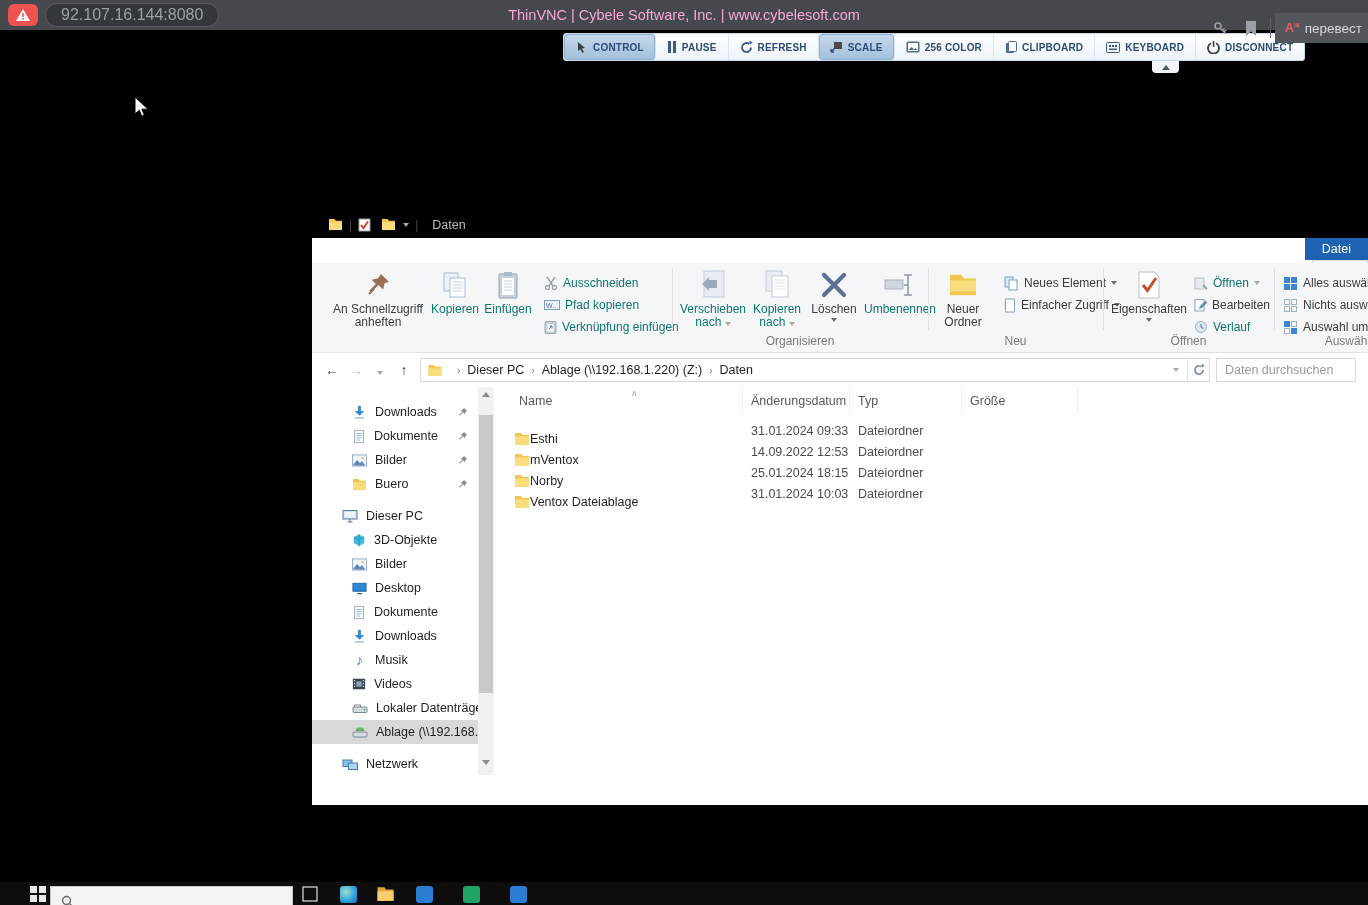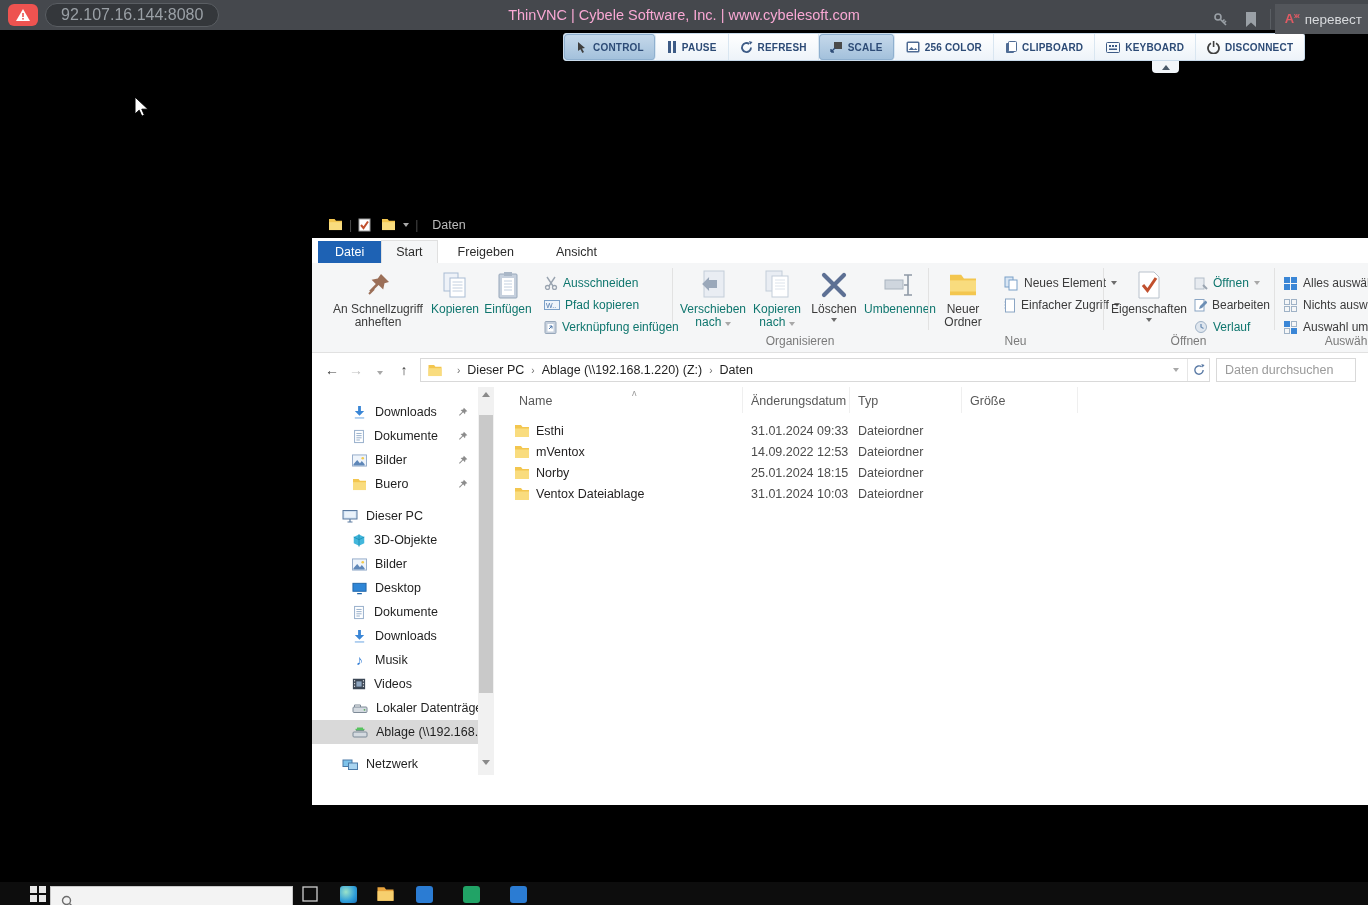--- a/index.html
+++ b/index.html
@@ -10,21 +10,21 @@
   
   .browser-bar { position:absolute; top:0; left:0; width:1368px; height:30px;
                  background:#45484d; display:flex; align-items:center; z-index:50; }
   .warn-badge { margin-left:8px; width:30px; height:22px; background:#ee5350;
                 border-radius:6px; display:flex; align-items:center; justify-content:center;
                 color:#fff; font-size:12px; }
   .url-pill { margin-left:7px; background:#34373b; border:1px solid #5a5e63;
               border-radius:13px; padding:2px 15px; color:#9aa0a6; font-size:16px; }
   .browser-title { position:absolute; left:50%; transform:translateX(-50%);
                    color:#f9a8d4; font-size:14.5px; white-space:nowrap; }
-  .chrome-right { position:absolute; right:0; top:4px; height:30px; display:flex; align-items:center; }
+  .chrome-right { position:absolute; right:0; top:13px; height:30px; display:flex; align-items:center; }
   .chrome-ico { width:30px; height:22px; display:flex; align-items:center; justify-content:center; }
   .chrome-div { width:1px; height:20px; background:#5a5e63; margin:0 4px; }
   .ext-area { background:#53565b; height:30px; display:flex; align-items:center; padding:0 6px 0 10px; }
   .translate-a { color:#e15b64; font-weight:bold; font-size:13px; margin-right:5px; }
   .ext-label { color:#d8dadd; font-size:13.5px; white-space:nowrap; }
 
   
   .vnc { position:absolute; top:30px; left:0; width:1368px; height:875px; background:#000; }
 
   
@@ -47,21 +47,21 @@
 
   
   .cursor { position:absolute; left:134px; top:66px; }
 
   
   .explorer { position:absolute; left:312px; top:181px; width:1056px; height:594px;
               overflow:hidden; background:#fff; }
   .x-titlebar { height:27px; background:#000; display:flex; align-items:center; padding-left:16px; }
   .tb-sep { color:#4a4a4a; font-size:12px; margin:0 6px; }
   .tb-title { color:#bdbdbd; font-size:12.5px; margin-left:8px; }
-  .x-tabs { height:25px; background:#fff; display:flex; align-items:flex-end; font-size:12.5px; }
+  .x-tabs { height:25px; background:#fff; display:flex; align-items:flex-end; font-size:12.5px;flex-direction:column; }
   .x-tab { padding:4px 14px; color:#2b2b2b; cursor:pointer; }
   .x-tab.file { background:#1e62b4; color:#fff; margin-left:6px; padding:4px 17px; }
   .x-tab.current { border:1px solid #e0e0e0; border-bottom:none; background:#f5f6f7; }
 
   
   .x-ribbon { height:90px; background:#f5f6f7; position:relative; border-bottom:1px solid #e1e1e1;
               font-size:12px; color:#3b3b3b; }
   .rib-sep { position:absolute; top:5px; bottom:22px; width:1px; background:#e2e2e2; }
   .grp-label { position:absolute; bottom:4px; font-size:12px; color:#7a7a7a; text-align:center; }
   .bigbtn { position:absolute; top:4px; display:flex; flex-direction:column; align-items:center;
@@ -95,21 +95,21 @@
   .side-row .pin { position:absolute; right:10px; }
   .gap-top { margin-top:8px; }
   .x-scroll { width:16px; background:#f1f1f1; position:relative; }
   .scr-arrow { position:absolute; left:0; width:16px; height:14px; display:flex;
                align-items:center; justify-content:center; }
   .scr-thumb { position:absolute; left:1px; width:14px; background:#c9c9c9; }
   .x-list { flex:1; position:relative; font-size:12.5px; color:#211f1f; }
   .lh { position:absolute; top:0; height:26px; display:flex; align-items:flex-end;
         padding-bottom:5px; color:#585858; border-right:1px solid #efefef; cursor:pointer; }
   .sort-mark { position:absolute; top:1px; left:138px; font-size:9px; color:#9a9a9a; }
-  .lrow-name { position:absolute; left:20px; display:flex; align-items:center; gap:6px; height:21px; }
+  .lrow-name { position:absolute; left:20px; display:flex; align-items:center; height:21px;margin-top:8px; }
   .lcell { position:absolute; height:21px; display:flex; align-items:center; color:#4c4c4c; }
 
   .x-status { height:30px; border-top:1px solid #e4e4e4; display:flex; align-items:center;
               padding-left:20px; font-size:12px; color:#41506b; background:#fff; }
 
   
   .taskbar { position:absolute; left:0; top:852px; width:1368px; height:23px; background:#0d0d0d;
              overflow:hidden; }
   .tb-item { position:absolute; top:4px; }
   .tb-search { position:absolute; left:50px; top:4px; width:243px; height:30px; background:#f3f3f3;

